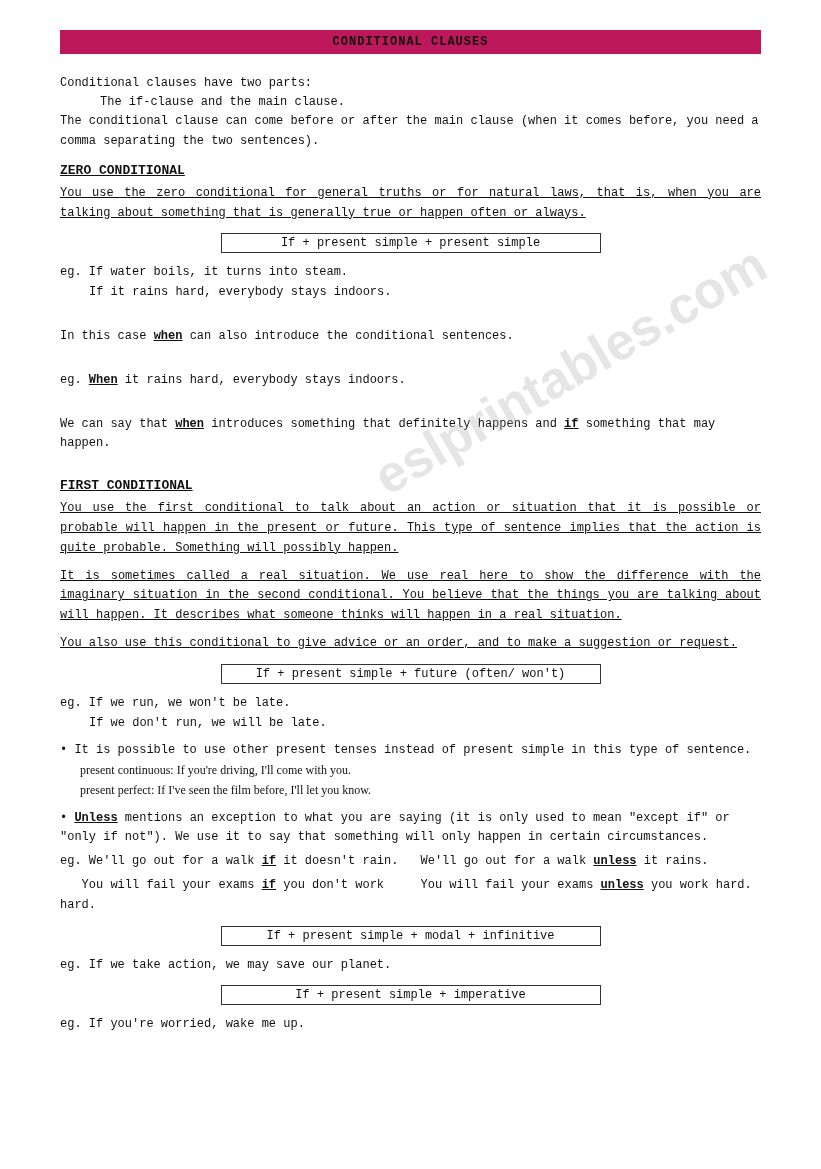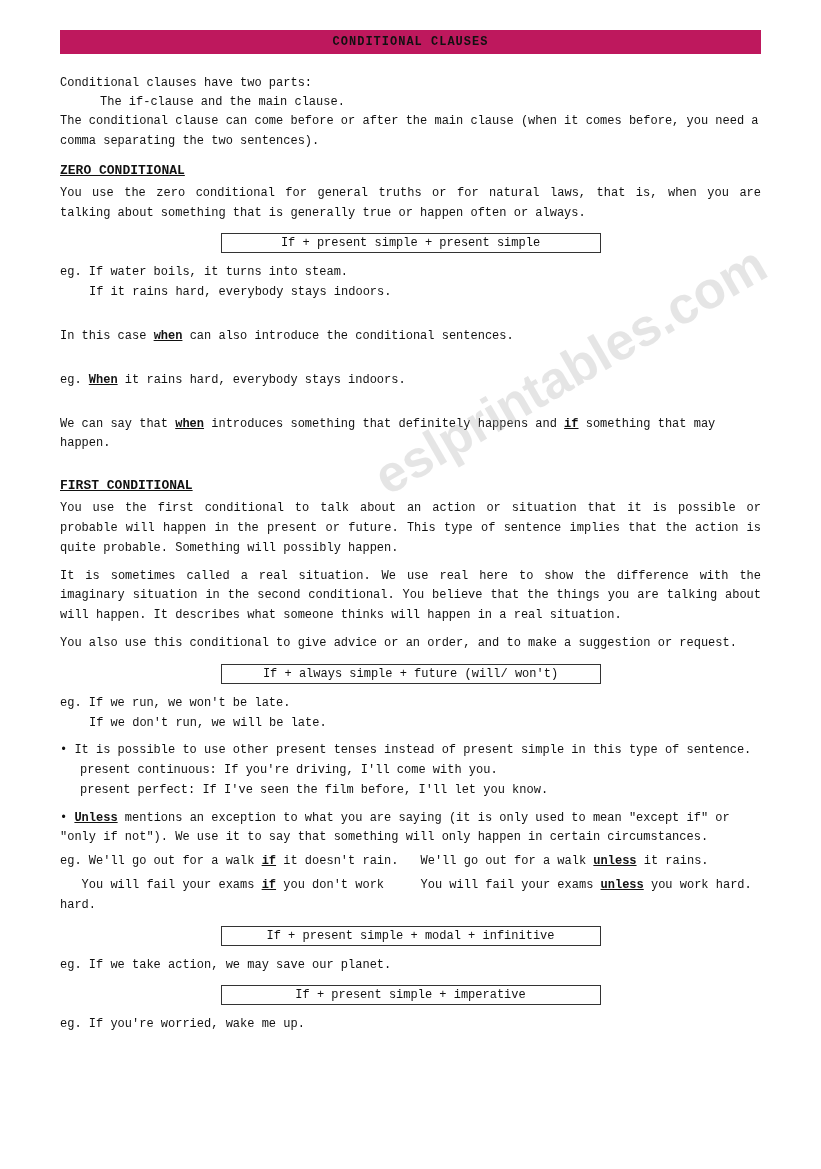--- a/index.html
+++ b/index.html
@@ -54,20 +54,21 @@
     }
 
     .section-block {
       margin-bottom: 14px;
     }
 
     .section-body {
       line-height: 1.65;
       margin-bottom: 8px;
       text-align: justify;
+      text-decoration: underline;
     }
 
     .formula-box {
       border: 1px solid #333;
       text-align: center;
       padding: 2px 20px;
       margin: 10px auto;
       width: 380px;
       font-size: 12px;
       background: #fff;
@@ -92,20 +93,21 @@
       text-decoration: underline;
     }
 
     .bullet-block {
       margin: 8px 0 8px 0;
       line-height: 1.65;
     }
 
     .bullet-block .indent {
       margin-left: 20px;
+      font-family: Liberation Serif, serif;
     }
 
     .two-col {
       display: flex;
       gap: 20px;
       margin: 4px 0;
     }
 
     .two-col span {
       flex: 1;
@@ -165,21 +167,21 @@
     </div>
   </div>
 
   <div class="section-block">
     <div class="section-title">FIRST CONDITIONAL</div>
 
     <div class="section-body">You use the first conditional to talk about an action or situation that it is possible or probable will happen in the present or future. This type of sentence implies that the action is quite probable. Something will possibly happen.</div>
     <div class="section-body">It is sometimes called a real situation. We use real here to show the difference with the imaginary situation in the second conditional. You believe that the things you are talking about will happen. It describes what someone thinks will happen in a real situation.</div>
     <div class="section-body">You also use this conditional to give advice or an order, and to make a suggestion or request.</div>
 
-    <div class="formula-box">If + always simple + future (will/ won't)</div>
+    <div class="formula-box">If + present simple + future (often/ won't)</div>
 
     <div class="eg-block">
       <div>eg. If we run, we won't be late.</div>
       <div class="indent">If we don't run, we will be late.</div>
     </div>
 
     <div class="bullet-block">
       <div>• It is possible to use other present tenses instead of present simple in this type of sentence.</div>
       <div class="indent">
         <span>present continuous: If you're driving, I'll come with you.</span>

